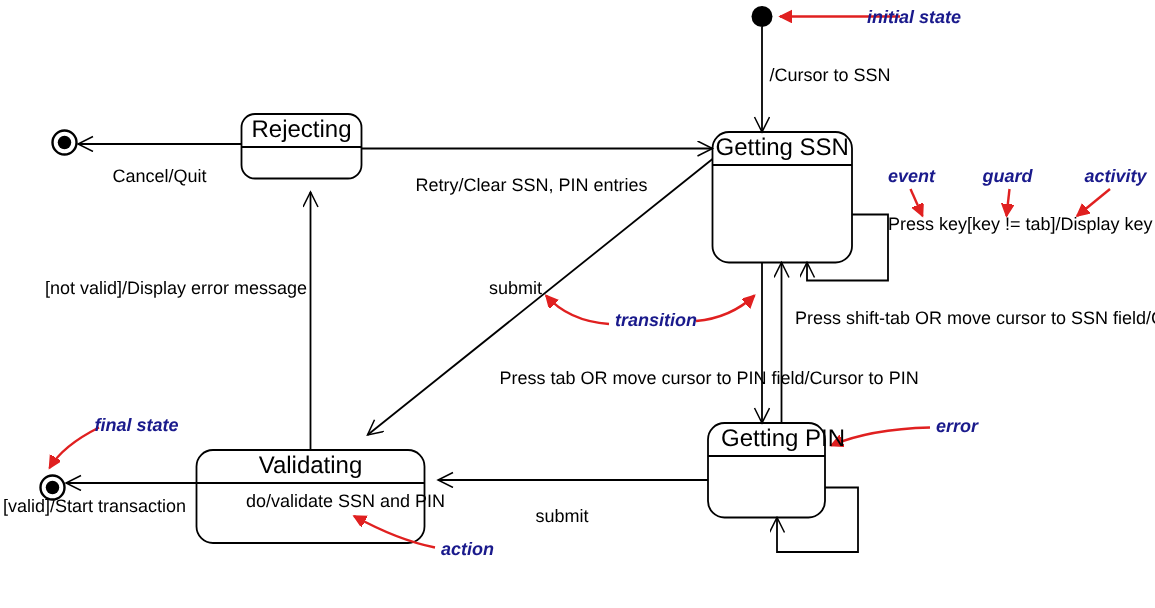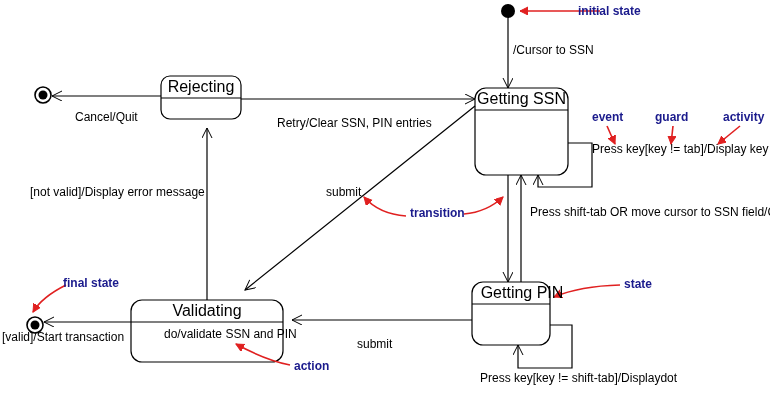--- a/index.html
+++ b/index.html
@@ -4,21 +4,21 @@
 <style>
   html,body{margin:0;padding:0;background:#ffffff;}
   body{
     font-family:"Liberation Sans","DejaVu Sans",sans-serif;
     width:770px;height:405px;overflow:hidden;position:relative;
   }
   #canvas{position:absolute;left:0;top:0;width:770px;height:405px;}
   svg{position:absolute;left:0;top:0;width:770px;height:405px;}
   .lbl{position:absolute;white-space:pre;font-size:12px;color:#000;line-height:14px;}
   .ann{position:absolute;white-space:pre;font-size:12px;color:#1a1a8c;
-       font-weight:bold;line-height:14px;}
+       font-style:italic;font-weight:bold;line-height:14px;}
   .statename{position:absolute;white-space:pre;font-size:16px;color:#000;
        text-align:center;line-height:14px;}
   .stateact{position:absolute;white-space:pre;font-size:12px;color:#000;
        text-align:center;line-height:14px;}
 </style>
 </head>
 <body>
 
 <div id="canvas">
 
@@ -116,36 +116,36 @@
   <div class="lbl" style="left:513px;top:43px;">/Cursor to SSN</div>
 
   <div class="lbl" style="left:75px;top:110px;">Cancel/Quit</div>
 
   <div class="lbl" style="left:277px;top:116px;">Retry/Clear SSN, PIN entries</div>
 
   <div class="lbl" style="left:592px;top:142px;">Press key[key != tab]/Display key</div>
 
   <div class="lbl" style="left:30px;top:185px;">[not valid]/Display error message</div>
 
+  <div class="lbl" style="left:333px;top:245px;width:175px;">Press tab OR move cursor to PIN field/Cursor to PIN</div>
 
   <div class="lbl" style="left:530px;top:205px;width:200px;">Press shift-tab OR move cursor to SSN field/Cursor to SSN</div>
 
   <div class="lbl" style="left:326px;top:185px;">submit</div>
 
   <div class="lbl" style="left:357px;top:337px;">submit</div>
 
   <div class="lbl" style="left:2px;top:330px;">[valid]/Start transaction</div>
 
-  <div class="lbl" style="left:480px;top:371px;">Press key[key != shift-tab]/Displaydot</div>
 
   <div class="ann" style="left:578px;top:4px;">initial state</div>
 
   <div class="ann" style="left:63px;top:276px;">final state</div>
 
-  <div class="ann" style="left:624px;top:277px;">state</div>
+  <div class="ann" style="left:624px;top:277px;">error</div>
 
   <div class="ann" style="left:410px;top:206px;">transition</div>
 
   <div class="ann" style="left:294px;top:359px;">action</div>
 
   <div class="ann" style="left:592px;top:110px;">event</div>
 
   <div class="ann" style="left:655px;top:110px;">guard</div>
 
   <div class="ann" style="left:723px;top:110px;">activity</div>

